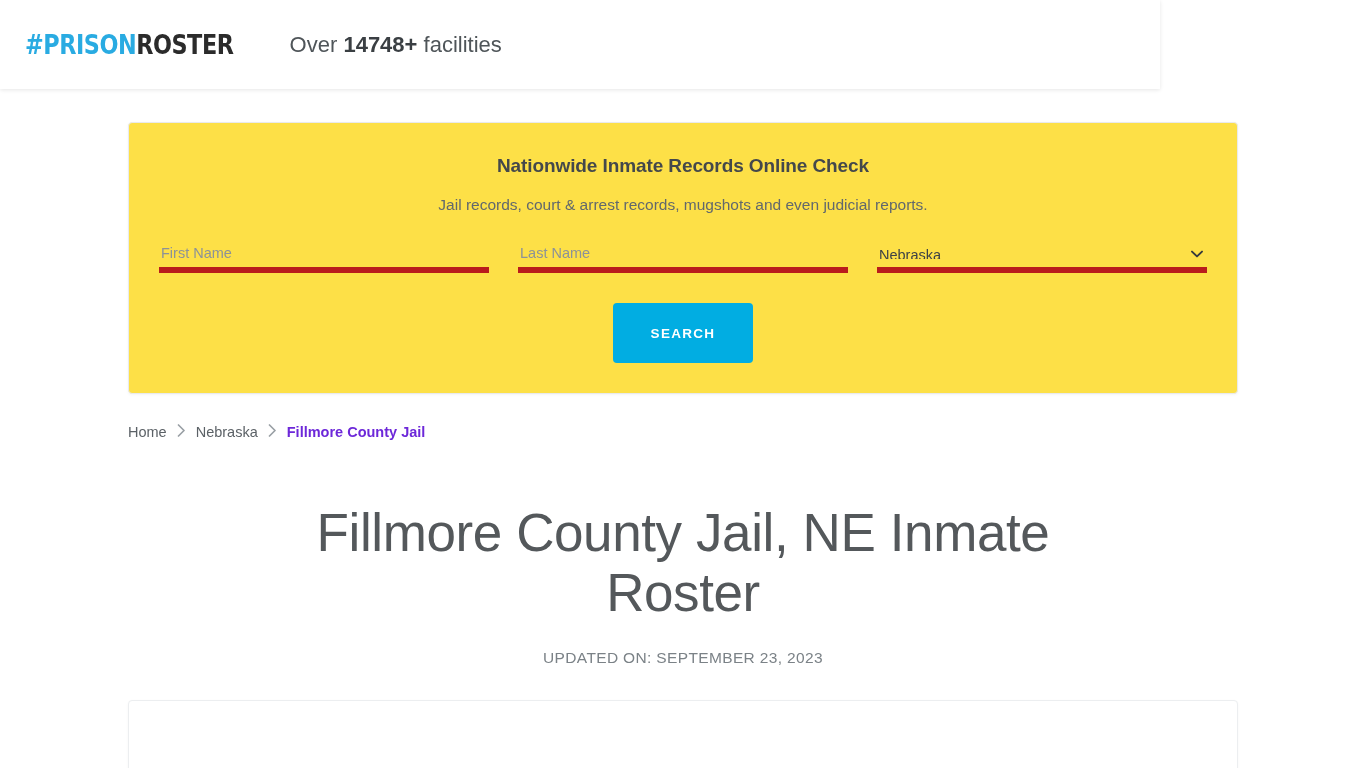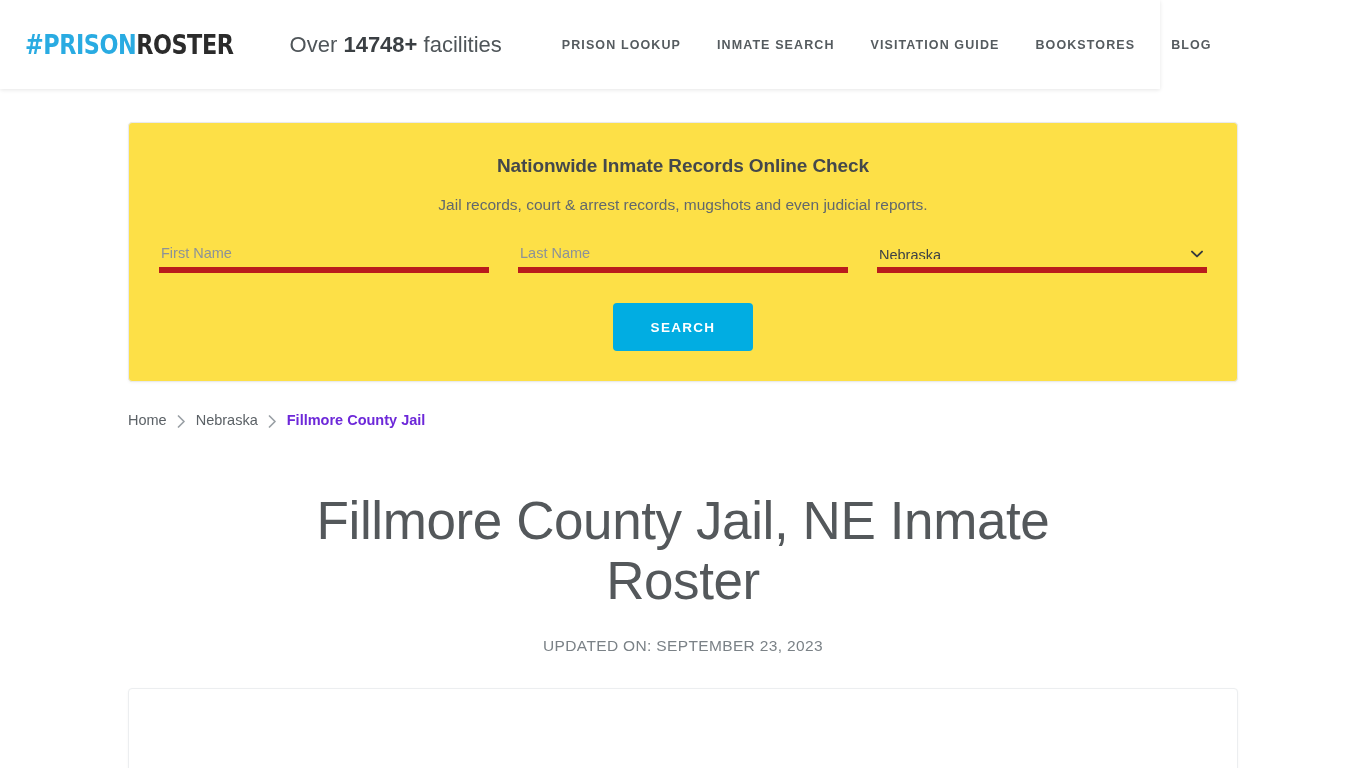--- a/index.html
+++ b/index.html
@@ -158,30 +158,30 @@
   .btn-search {
     background: #01ade2;
     color: #ffffff;
     border: none;
     border-radius: 4px;
     font-family: "Liberation Sans", sans-serif;
     font-size: 13.5px;
     font-weight: 700;
     letter-spacing: 1.3px;
     padding: 0 38px;
-    height: 48px;
+    height: 60px;
     min-width: 140px;
     cursor: pointer;
     text-transform: uppercase;
   }
 
   
   .breadcrumb {
     display: flex;
-    align-items: flex-end;
+    align-items: flex-start;
     margin-top: 30px;
     font-size: 14.5px;
     gap: 0;
   }
   .crumb {
     color: #5b6166;
     text-decoration: none;
     font-weight: 400;
   }
   .crumb-current {
@@ -233,27 +233,20 @@
   <div class="header-inner">
 
     <a class="brand" href="#">
       <span class="b-cyan">#PRISON</span><span class="b-dark">ROSTER</span>
     </a>
 
     <div class="facilities">
       <span>Over </span><b>14748+</b><span> facilities</span>
     </div>
 
-    <nav class="main-nav">
-      <a class="nav-link" href="#">PRISON LOOKUP</a>
-      <a class="nav-link" href="#">INMATE SEARCH</a>
-      <a class="nav-link" href="#">VISITATION GUIDE</a>
-      <a class="nav-link" href="#">BOOKSTORES</a>
-      <a class="nav-link" href="#">BLOG</a>
-    </nav>
 
   </div>
 </header>
 
 <div class="page">
   <div class="container">
 
     <section class="search-card">
       <h2 class="search-title">Nationwide Inmate Records Online Check</h2>
       <p class="search-sub">Jail records, court &amp; arrest records, mugshots and even judicial reports.</p>

